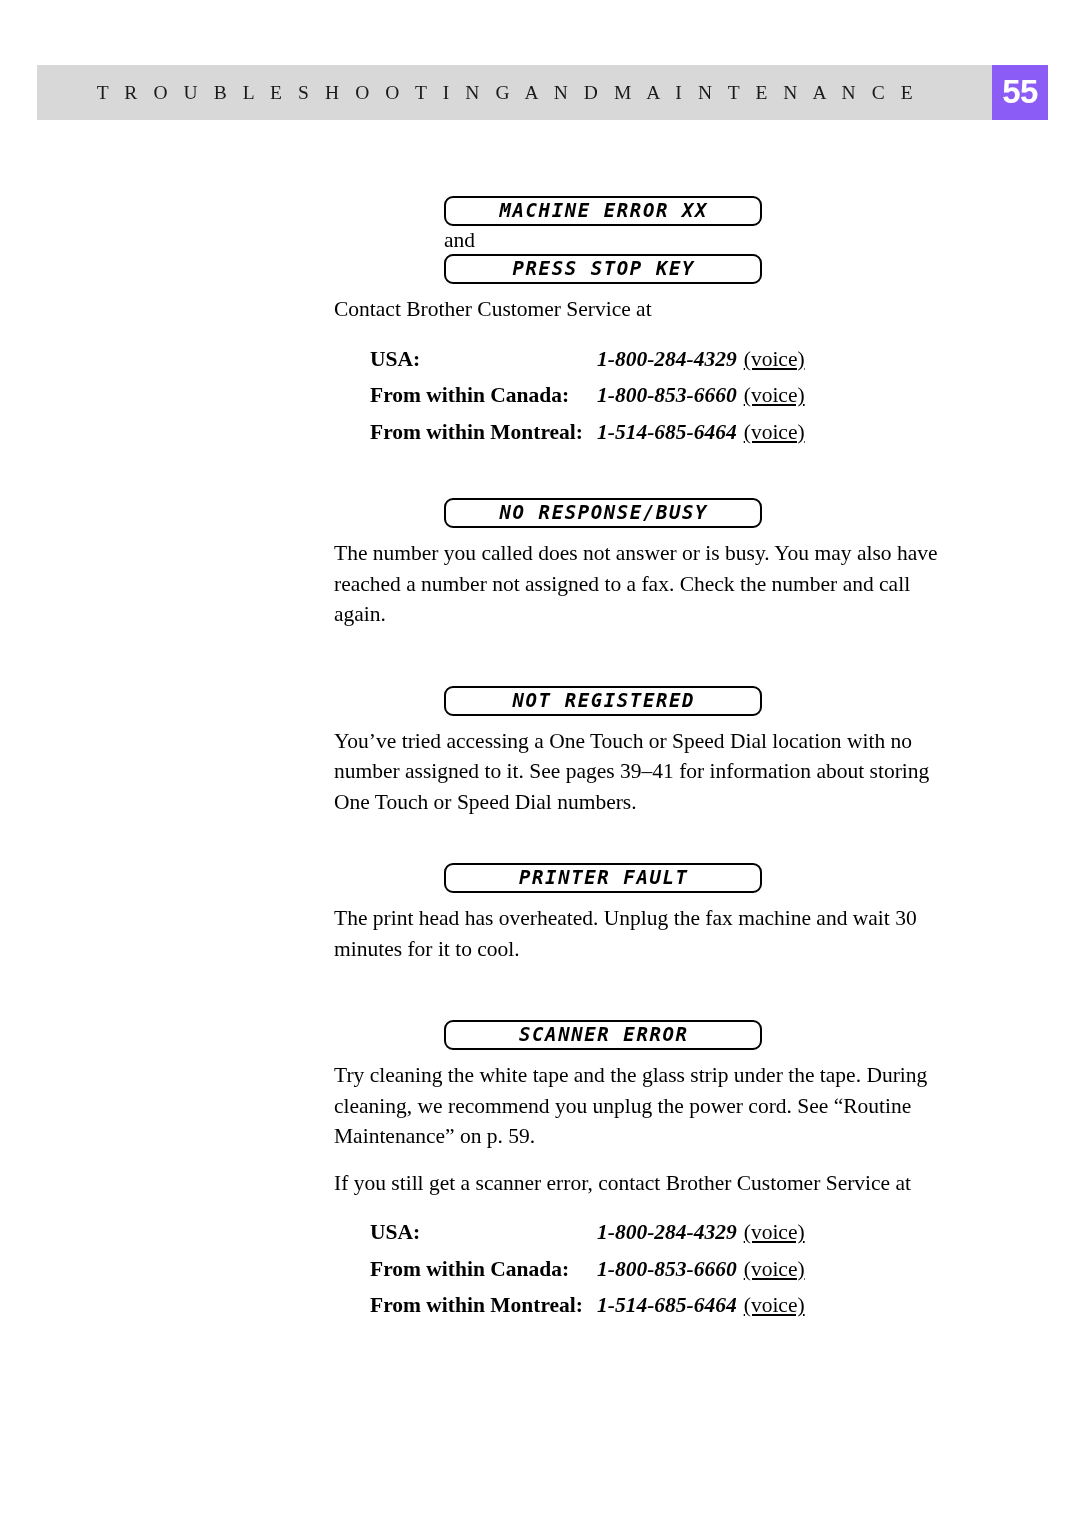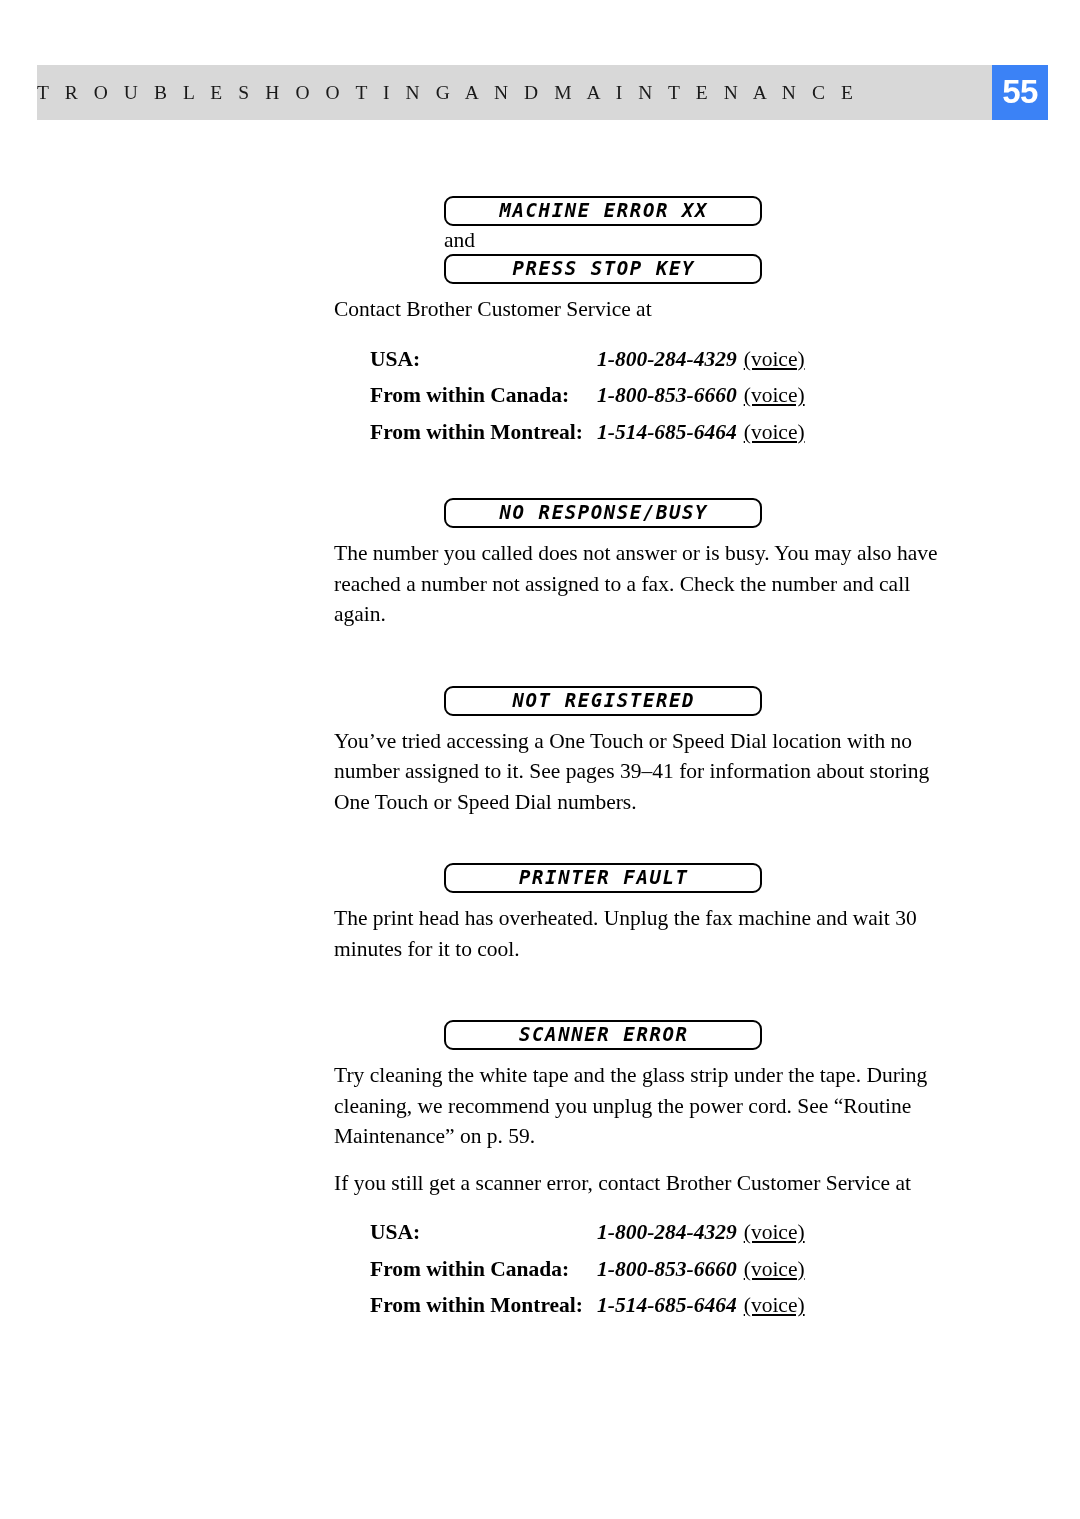--- a/index.html
+++ b/index.html
@@ -25,34 +25,34 @@
     height: 55px;
     background: #d8d8d8;
   }
   .header-title {
     position: absolute;
     left: 0;
     top: 0;
     right: 70px;
     height: 55px;
     line-height: 55px;
-    text-align: left;
+    text-align: center;
     font-family: "Liberation Serif", "DejaVu Serif", serif;
     font-size: 19.5px;
     letter-spacing: 5.6px;
     color: #1a1a1a;
     white-space: nowrap;
   }
   .page-number-box {
     position: absolute;
     right: 0;
     top: 0;
     width: 56px;
     height: 55px;
-    background: #3b82f6;
+    background: #8b5cf6;
   }
   .page-number {
     display: block;
     width: 100%;
     height: 55px;
     line-height: 53px;
     text-align: center;
     font-family: "Liberation Sans", "DejaVu Sans", sans-serif;
     font-weight: bold;
     font-size: 33px;

